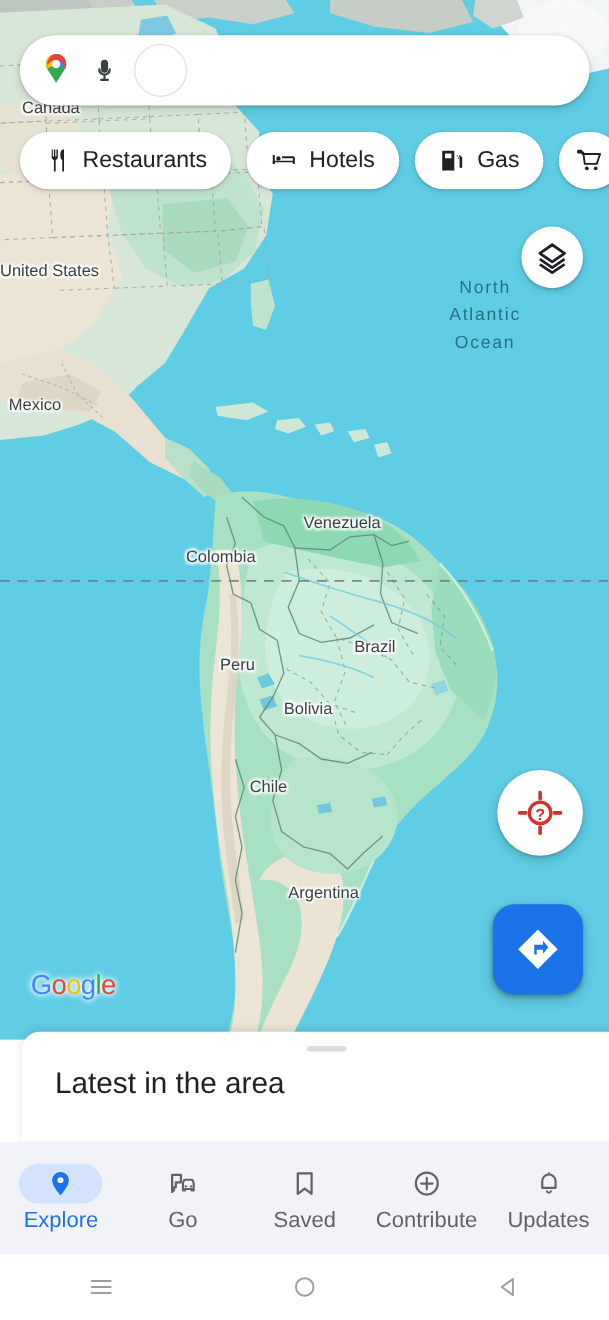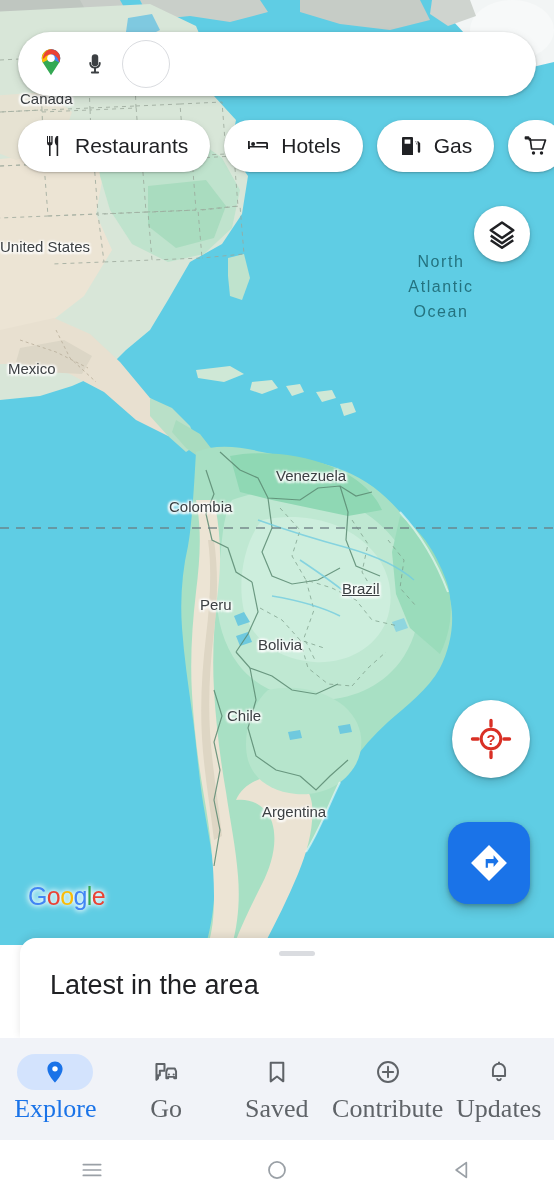--- a/index.html
+++ b/index.html
@@ -140,22 +140,22 @@
     flex: 1; height: 100%; display: flex; flex-direction: column;
     align-items: center; justify-content: center; gap: 4px;
     background: none; border: none; cursor: pointer;
   }
   .nav-icon-wrap {
     width: 76px; height: 36px; border-radius: 18px;
     display: flex; align-items: center; justify-content: center;
   }
   .nav-item.active .nav-icon-wrap { background: #d3e3fd; }
   .nav-label {
-    font-size: 26px; color: #5f6368;
-    font-family: Liberation Serif, serif;
+    font-size: 20px; color: #5f6368;
+    font-family: Liberation Sans, sans-serif;
   }
   .nav-item.active .nav-label { color: #1a73e8; }
 
   
   #system-nav {
     position: absolute; left: 0; top: 1140px; width: 554px; height: 60px;
     background: #ffffff; display: flex; align-items: center;
   }
   .sysnav-btn {
     flex: 1; height: 100%; display: flex; align-items: center;
@@ -340,21 +340,21 @@
 
         <line x1="0" y1="528" x2="554" y2="528" stroke="#6b7b80" stroke-width="1.6" stroke-dasharray="9 7" opacity=".85"></line>
       </g>
     </svg>
 
     <div class="map-label" style="left:20px;  top:90px;text-align:center;">Canada</div>
     <div class="map-label" style="left:0px;  top:238px;">United States</div>
     <div class="map-label" style="left:8px;  top:360px;">Mexico</div>
     <div class="map-label" style="left:236px;top:467px;margin-left:40px;">Venezuela</div>
     <div class="map-label" style="left:169px;top:498px;">Colombia</div>
-    <div class="map-label" style="left:342px;top:580px;text-decoration:underline;">Brazil</div>
+    <div class="map-label" style="left:322px;top:580px;">Brazil</div>
     <div class="map-label" style="left:200px;top:596px;">Peru</div>
     <div class="map-label" style="left:258px;top:636px;">Bolivia</div>
     <div class="map-label" style="left:227px;top:707px;">Chile</div>
     <div class="map-label" style="left:262px;top:803px;">Argentina</div>
 
     <div class="ocean-label" style="left:386px; top:250px; width:110px; white-space:pre-line;">North
 Atlantic
 Ocean</div>
 
     <div id="google-watermark">

